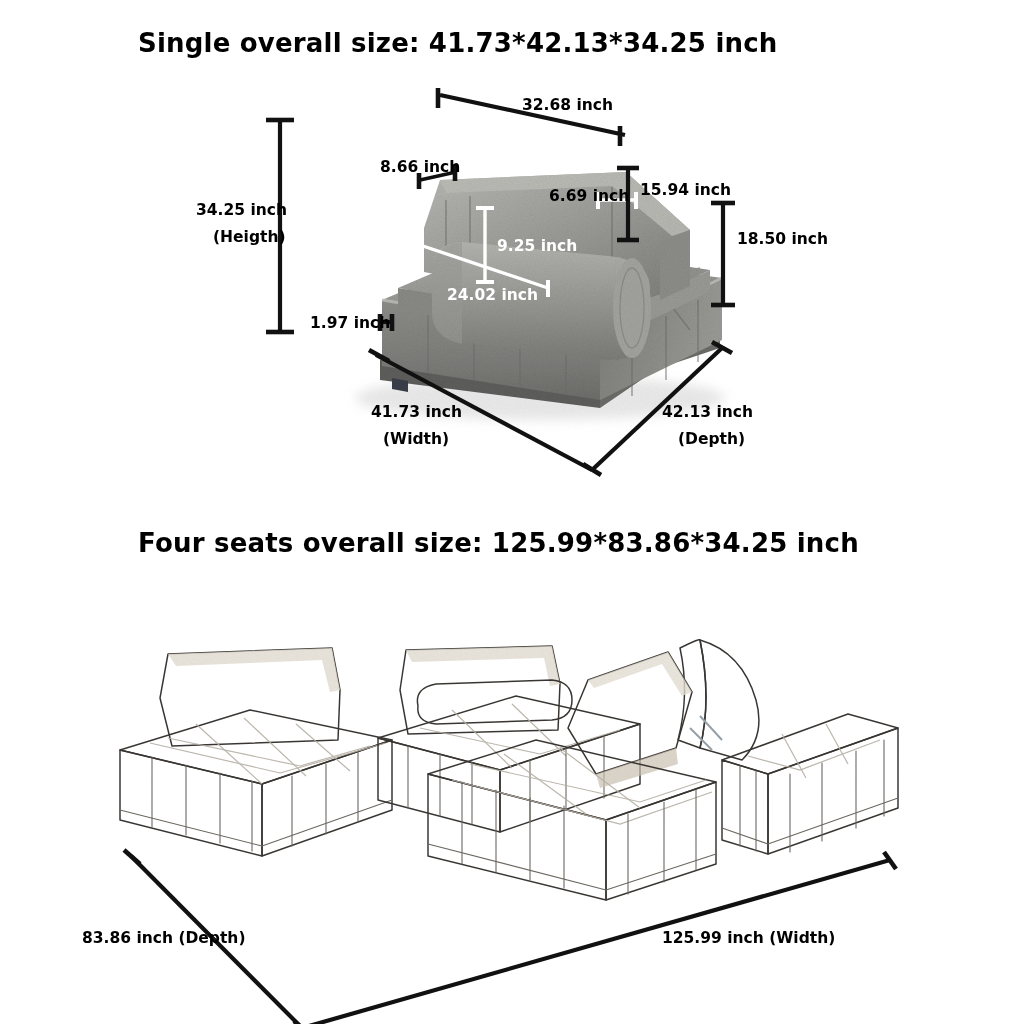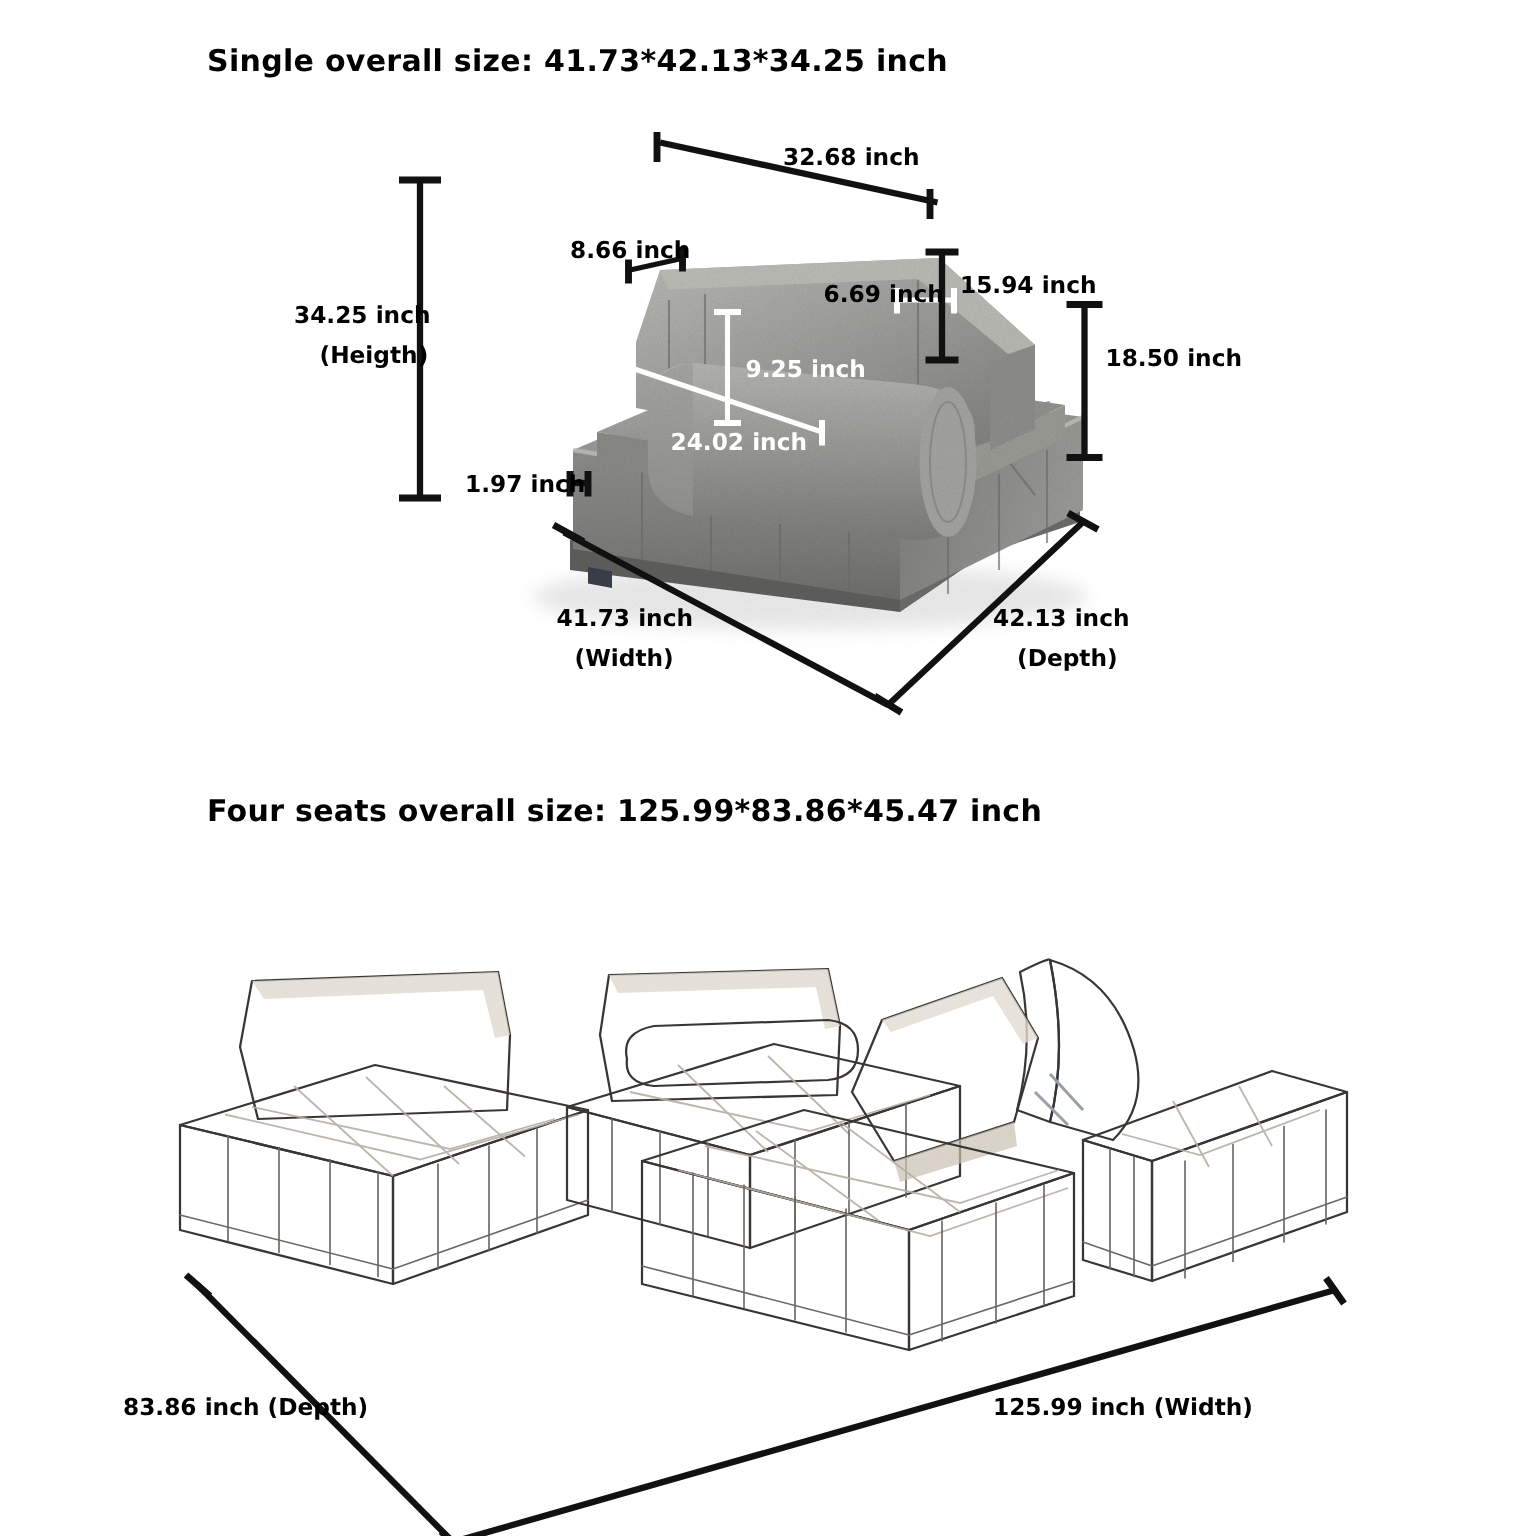--- a/index.html
+++ b/index.html
@@ -18,21 +18,21 @@
   #page {
     position: relative;
     width: 1024px;
     height: 1024px;
     background: #ffffff;
   }
   .title {
     position: absolute;
     font-family: "DejaVu Sans", sans-serif;
     font-weight: bold;
-    font-size: 20px;
+    font-size: 26px;
     letter-spacing: 0.2px;
     color: #000000;
     white-space: nowrap;
   }
   #title-single { left: 138px; top: 28px; }
   #title-four   { left: 138px; top: 528px; }
 
   .panel {
     position: absolute;
     left: 0;
@@ -107,21 +107,21 @@
     opacity: 0.9;
   }
 </style>
 </head>
 <body>
 
 <div id="page">
 
   <div class="title" id="title-single">Single overall size: 41.73*42.13*34.25 inch</div>
 
-  <div class="title" id="title-four">Four seats overall size: 125.99*83.86*45.47 inch</div>
+  <div class="title" id="title-four">Four seats overall size: 125.99*83.86*34.25 inch</div>
 
   <div class="panel" id="panel-single">
     <svg width="1024" height="450" viewBox="0 0 1024 450">
       <defs>
         <linearGradient id="gFabTop" x1="0" y1="0" x2="0.35" y2="1">
           <stop offset="0%" stop-color="#b2b2af"></stop>
           <stop offset="50%" stop-color="#9a9a97"></stop>
           <stop offset="100%" stop-color="#848481"></stop>
         </linearGradient>
         <linearGradient id="gFabFront" x1="0" y1="0" x2="0" y2="1">

